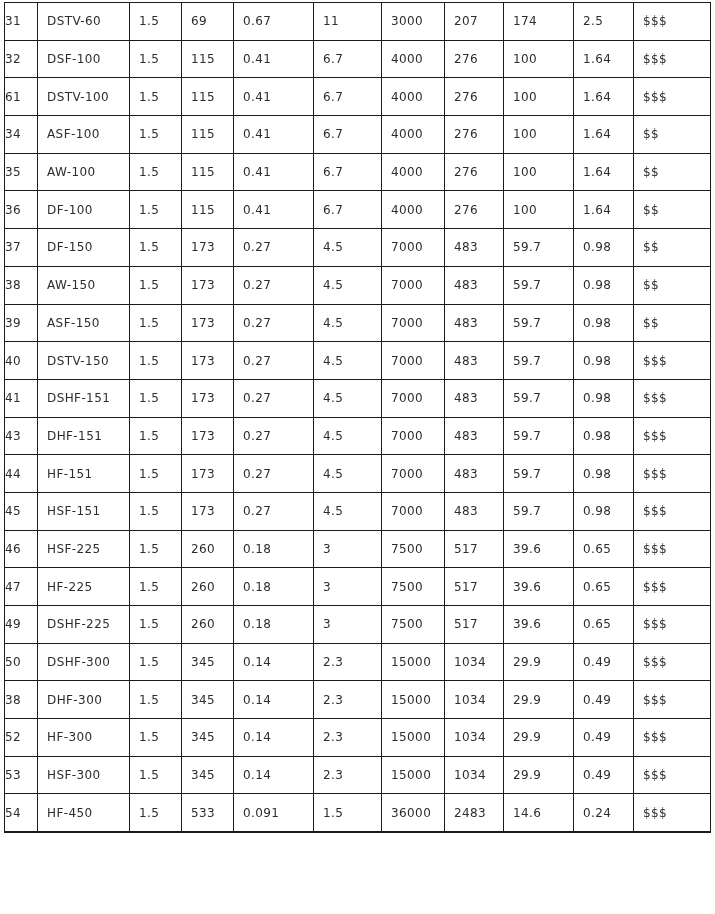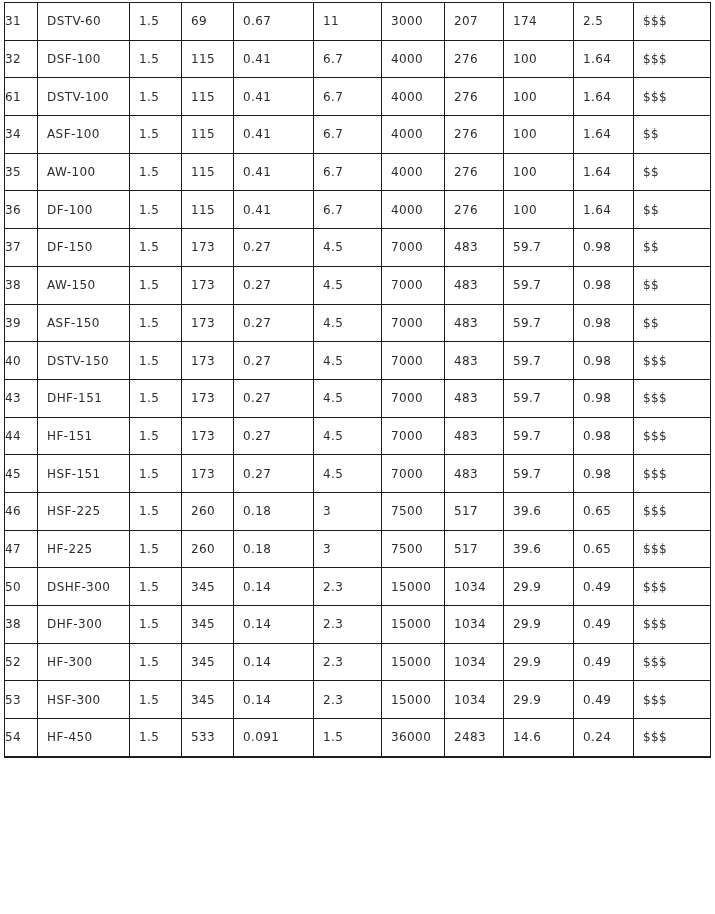--- a/index.html
+++ b/index.html
@@ -182,20 +182,33 @@
           <td>173</td>
           <td>0.27</td>
           <td>4.5</td>
           <td>7000</td>
           <td>483</td>
           <td>59.7</td>
           <td>0.98</td>
           <td>$$$</td>
         </tr>
         <tr>
+          <td class="col-rownum">41</td>
+          <td>DSHF-151</td>
+          <td>1.5</td>
+          <td>173</td>
+          <td>0.27</td>
+          <td>4.5</td>
+          <td>7000</td>
+          <td>483</td>
+          <td>59.7</td>
+          <td>0.98</td>
+          <td>$$$</td>
+        </tr>
+        <tr>
           <td class="col-rownum">43</td>
           <td>DHF-151</td>
           <td>1.5</td>
           <td>173</td>
           <td>0.27</td>
           <td>4.5</td>
           <td>7000</td>
           <td>483</td>
           <td>59.7</td>
           <td>0.98</td>
@@ -247,20 +260,33 @@
           <td>260</td>
           <td>0.18</td>
           <td>3</td>
           <td>7500</td>
           <td>517</td>
           <td>39.6</td>
           <td>0.65</td>
           <td>$$$</td>
         </tr>
         <tr>
+          <td class="col-rownum">49</td>
+          <td>DSHF-225</td>
+          <td>1.5</td>
+          <td>260</td>
+          <td>0.18</td>
+          <td>3</td>
+          <td>7500</td>
+          <td>517</td>
+          <td>39.6</td>
+          <td>0.65</td>
+          <td>$$$</td>
+        </tr>
+        <tr>
           <td class="col-rownum">50</td>
           <td>DSHF-300</td>
           <td>1.5</td>
           <td>345</td>
           <td>0.14</td>
           <td>2.3</td>
           <td>15000</td>
           <td>1034</td>
           <td>29.9</td>
           <td>0.49</td>

